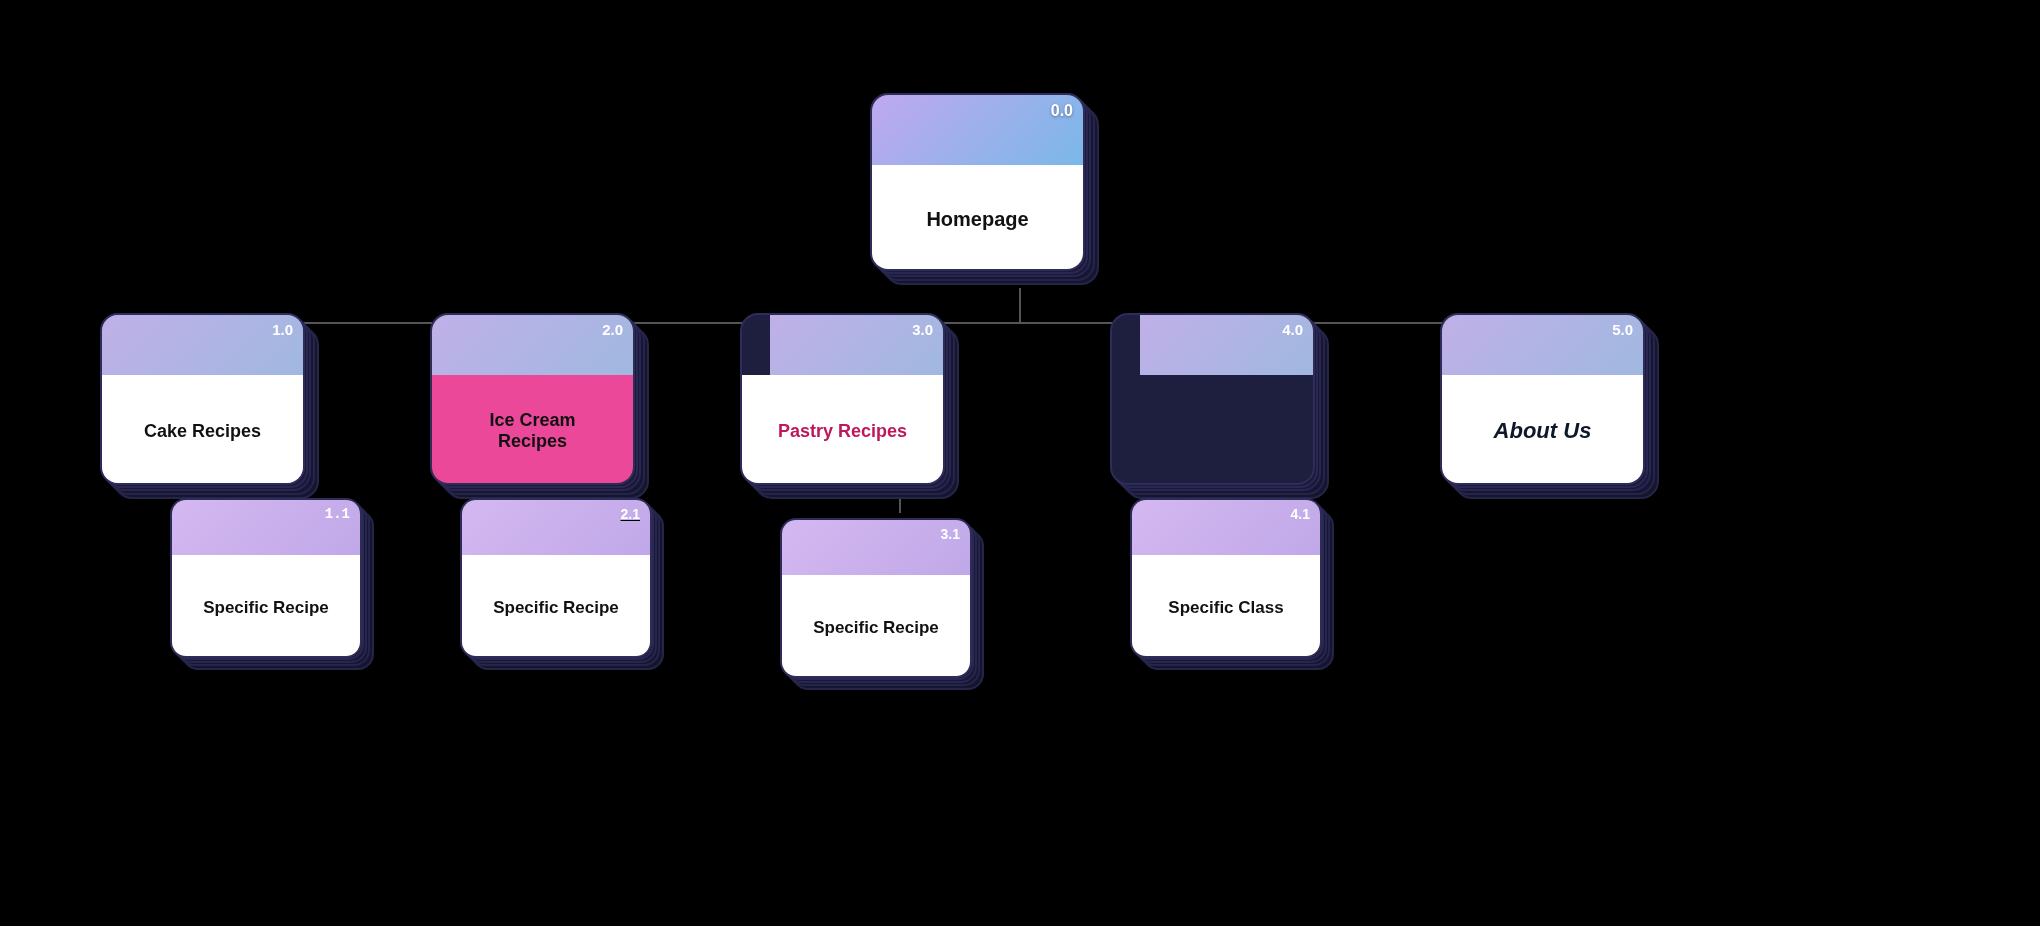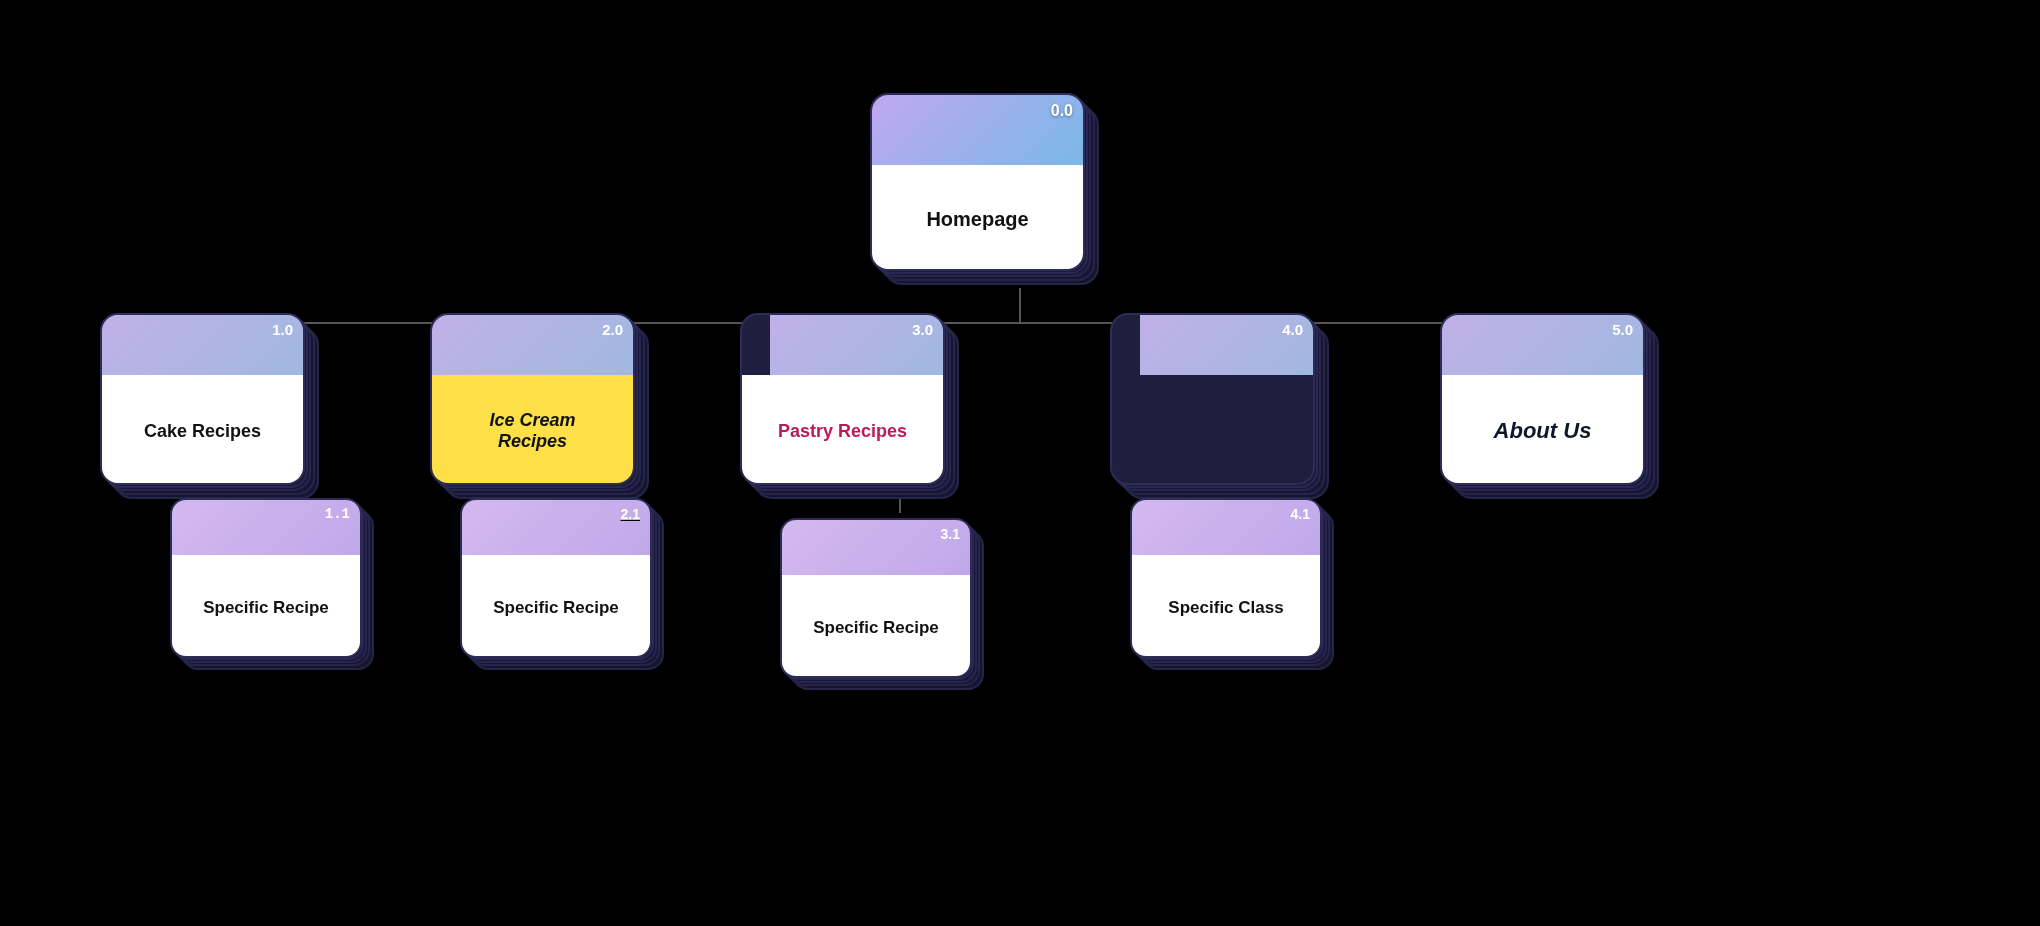--- a/index.html
+++ b/index.html
@@ -105,21 +105,21 @@
   <div class="card-wrapper" style="left: 320px; top: 275px; margin-left: 40px;">
     <div style="position:relative; width:220px; height:190px;">
       <div style="position:absolute; top:14px; left:14px; width:205px; height:172px; border-radius:18px; border:2.5px solid #252548; background:#151530;"></div>
       <div style="position:absolute; top:10px; left:10px; width:205px; height:172px; border-radius:18px; border:2.5px solid #252548; background:#171535;"></div>
       <div style="position:absolute; top:6px; left:6px; width:205px; height:172px; border-radius:18px; border:2.5px solid #282550; background:#191838;"></div>
       <div style="position:absolute; top:3px; left:3px; width:205px; height:172px; border-radius:18px; border:2.5px solid #2a2850; background:#1b1a3a;"></div>
       <div style="position:absolute; top:0; left:0; width:205px; height:172px; border-radius:18px; border:2.5px solid #2e2c58; background:#1e1e3e; overflow:hidden;">
         <div style="height:60px; background:linear-gradient(135deg,#c0b0e8 0%,#a0b8e0 100%); display:flex; align-items:flex-start; justify-content:flex-end; padding:6px 10px;">
           <span style="color:white; font-size:15px; font-weight:600;">2.0</span>
         </div>
-        <div style="background:#fde047; display:flex; align-items:center; justify-content:center; padding:22px; height:112px;font-style:italic;">
+        <div style="background:#ec4899; display:flex; align-items:center; justify-content:center; padding:22px; height:112px;">
           <span style="font-size:18px; font-weight:700; color:#111; text-align:center;">Ice Cream Recipes</span>
         </div>
       </div>
     </div>
   </div>
 
   <div class="card-wrapper" style="left: 670px; top: 275px;">
     <div style="position:relative; width:220px; height:190px;">
       <div style="position:absolute; top:14px; left:14px; width:205px; height:172px; border-radius:18px; border:2.5px solid #252548; background:#151530;"></div>
       <div style="position:absolute; top:10px; left:10px; width:205px; height:172px; border-radius:18px; border:2.5px solid #252548; background:#171535;"></div>

